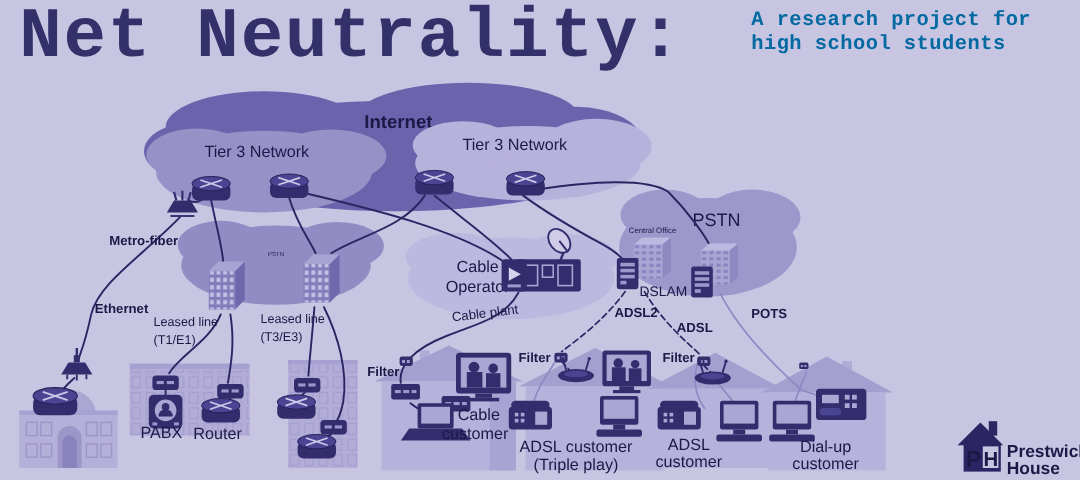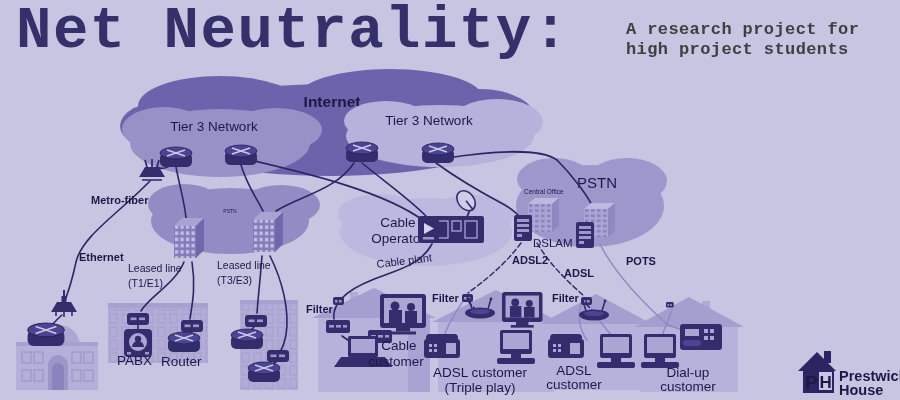--- a/index.html
+++ b/index.html
@@ -1,21 +1,21 @@
 <!DOCTYPE html>
 <html><head>
 <meta charset="utf-8">
 <style>
   html,body{margin:0;padding:0;}
   .stage{position:relative;width:900px;height:400px;background:#c7c5e2;overflow:hidden;
          font-family:"Liberation Sans",sans-serif;}
   .title{position:absolute;left:16px;top:-2px;font-family:"Liberation Mono",monospace;
          font-weight:bold;font-size:59px;letter-spacing:1.5px;color:#34306a;white-space:nowrap;}
-  .subtitle{position:absolute;left:626px;top:20px;font-family:"Liberation Mono",monospace;
-            font-weight:bold;font-size:17px;line-height:20px;letter-spacing:.4px;color:#404040;}
+  .subtitle{position:absolute;left:626px;top:8px;font-family:"Liberation Mono",monospace;
+            font-weight:bold;font-size:17px;line-height:20px;letter-spacing:.4px;color:#0369a1;}
   svg{position:absolute;left:0;top:0;}
   text{font-family:"Liberation Sans",sans-serif;fill:#1c1847;}
   .ln{fill:none;stroke:#2b2663;stroke-width:1.6;stroke-linecap:round;}
   .lnd{fill:none;stroke:#2b2663;stroke-width:1.4;stroke-dasharray:5 3;stroke-linecap:round;}
   .lnl{fill:none;stroke:#8e88c3;stroke-width:1.4;stroke-linecap:round;}
 </style>
 </head>
 <body>
 
 <div class="stage">
@@ -413,16 +413,16 @@
       <text x="819.5" y="388" font-size="17" font-weight="bold" fill="#2b2663">H</text>
     </g>
     <text x="839" y="381" font-size="14.5" font-weight="bold" fill="#2b2663">Prestwick</text>
     <text x="839" y="395" font-size="14.5" font-weight="bold" fill="#2b2663">House</text>
   </g>
 </svg>
 
 <div class="title">Net Neutrality:</div>
 <div class="subtitle">
   <div>A research project for</div>
-  <div>high project students</div>
+  <div>high school students</div>
 </div>
 
 </div>
 
 </body></html>

